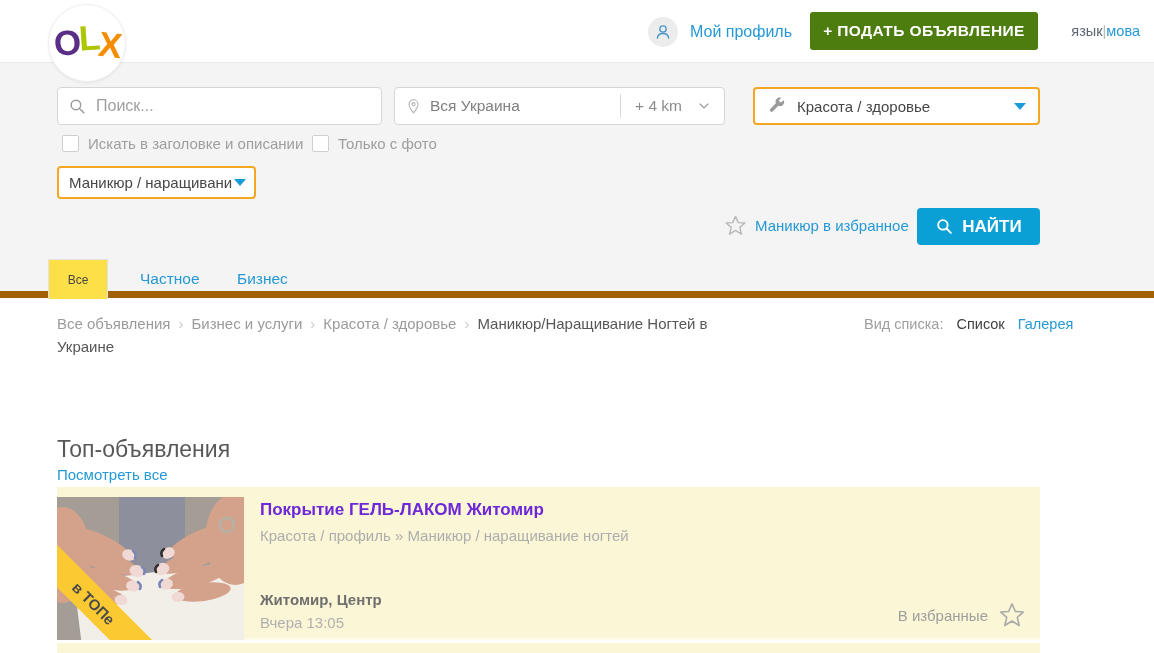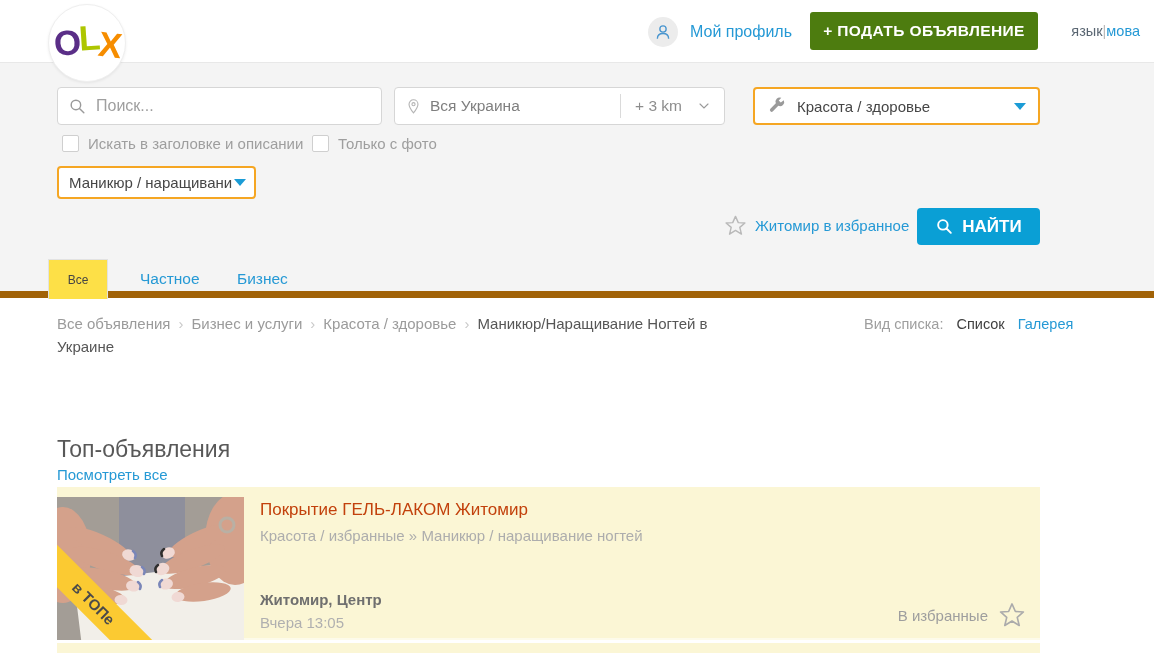--- a/index.html
+++ b/index.html
@@ -110,22 +110,22 @@
   .card { position:absolute; left:57px; top:487px; width:983px; height:153px;
           background:#fbf6d5; border-bottom:2px solid #fdfbea; cursor:pointer; }
   .card-strip { position:absolute; left:57px; top:643px; width:983px; height:10px; background:#fbf6d5; }
 
   .card-img { position:absolute; left:0; top:10px; width:187px; height:143px; overflow:hidden; }
   .top-ribbon { position:absolute; left:-38px; top:91px; width:150px; height:30px;
                 background:#fbca32; transform:rotate(45deg);
                 display:flex; align-items:center; justify-content:center;
                 color:#4a4a4a; font-weight:700; font-size:15px; }
 
-  .card-title { position:absolute; left:203px; top:13px; font-size:17px; font-weight:400;
-                color:#c2410c; cursor:pointer; }
+  .card-title { position:absolute; left:203px; top:13px; font-size:17px; font-weight:700;
+                color:#6d28d9; cursor:pointer; }
   .card-path { position:absolute; left:203px; top:40px; font-size:15px; color:#adadad; }
   .card-loc { position:absolute; left:203px; top:104px; font-size:15px; font-weight:700; color:#6f6f6f; }
   .card-time { position:absolute; left:203px; top:127px; font-size:15px; color:#b0b0b0; }
   .card-fav { position:absolute; right:14px; top:114px; display:flex; align-items:center; gap:10px; cursor:pointer; }
   .card-fav-label { font-size:15px; color:#9e9e9e; }
 </style>
 </head>
 <body>
 
 <div class="screen">
@@ -164,21 +164,21 @@
       <input type="text" placeholder="Поиск..." style="">
     </div>
 
     <div class="input-box loc-box">
       <svg width="17" height="19" viewBox="0 0 24 24" fill="none" stroke="#b5b5b5" stroke-width="1.6">
         <path d="M12 2.5a6.3 6.3 0 0 1 6.3 6.3c0 4.6-6.3 12.2-6.3 12.2S5.7 13.4 5.7 8.8A6.3 6.3 0 0 1 12 2.5z"></path>
         <circle cx="12" cy="8.8" r="2.2"></circle>
       </svg>
       <input type="text" value="Вся Украина" style="">
       <div class="loc-divider"></div>
-      <span class="distance">+ 3 km</span>
+      <span class="distance">+ 4 km</span>
       <span class="chev">
         <svg width="16" height="16" viewBox="0 0 24 24" fill="none" stroke="#9a9a9a" stroke-width="1.7" stroke-linecap="round">
           <polyline points="6 9 12 15 18 9"></polyline>
         </svg>
       </span>
     </div>
 
     <div class="input-box cat-box">
       <svg width="20" height="20" viewBox="0 0 24 24">
         <path fill="#9a9a9a" d="M20.2 5.2a5 5 0 0 1-6.6 6.6l-6.5 6.5a2.1 2.1 0 0 1-3-3l6.5-6.5a5 5 0 0 1 6.6-6.6l-3.1 3.1 2.4 2.4 3.7-2.5z"></path>
@@ -198,21 +198,21 @@
 
     <div class="input-box subcat-box">
       <span class="subcat-label">Маникюр / наращивани</span>
       <span class="caret"></span>
     </div>
 
     <div class="fav-add">
       <svg width="23" height="23" viewBox="0 0 24 24" fill="none" stroke="#b9b9b9" stroke-width="1.5" stroke-linejoin="round">
         <polygon points="12,2.5 14.9,9 21.8,9.4 16.5,14 18.2,21 12,17.2 5.8,21 7.5,14 2.2,9.4 9.1,9"></polygon>
       </svg>
-      <span class="fav-add-label">Житомир в избранное</span>
+      <span class="fav-add-label">Маникюр в избранное</span>
     </div>
 
     <button class="find-btn">
       <svg width="19" height="19" viewBox="0 0 24 24" fill="none" stroke="#ffffff" stroke-width="2.4" stroke-linecap="round">
         <circle cx="10" cy="10" r="6"></circle>
         <line x1="14.5" y1="14.5" x2="20" y2="20"></line>
       </svg>
       <span>НАЙТИ</span>
     </button>
 
@@ -271,21 +271,21 @@
           <path d="M107 52 q-4 3 -2 7" stroke="#2e2e2e"></path>
           <path d="M101 68 q-4 3 -2 7" stroke="#2e2e2e"></path>
           <path d="M105 83 q-4 3 -2 7" stroke="#7a86b8"></path>
         </g>
         <circle cx="170" cy="28" r="7" fill="none" stroke="#b9b0a4" stroke-width="3"></circle>
       </svg>
       <div class="top-ribbon">в ТОПе</div>
     </div>
 
     <div class="card-title">Покрытие ГЕЛЬ-ЛАКОМ Житомир</div>
-    <div class="card-path">Красота / избранные » Маникюр / наращивание ногтей</div>
+    <div class="card-path">Красота / профиль » Маникюр / наращивание ногтей</div>
     <div class="card-loc">Житомир, Центр</div>
     <div class="card-time">Вчера 13:05</div>
 
     <div class="card-fav">
       <span class="card-fav-label">В избранные</span>
       <svg width="28" height="28" viewBox="0 0 24 24" fill="none" stroke="#ababab" stroke-width="1.4" stroke-linejoin="round">
         <polygon points="12,2.5 14.9,9 21.8,9.4 16.5,14 18.2,21 12,17.2 5.8,21 7.5,14 2.2,9.4 9.1,9"></polygon>
       </svg>
     </div>
   </div>

